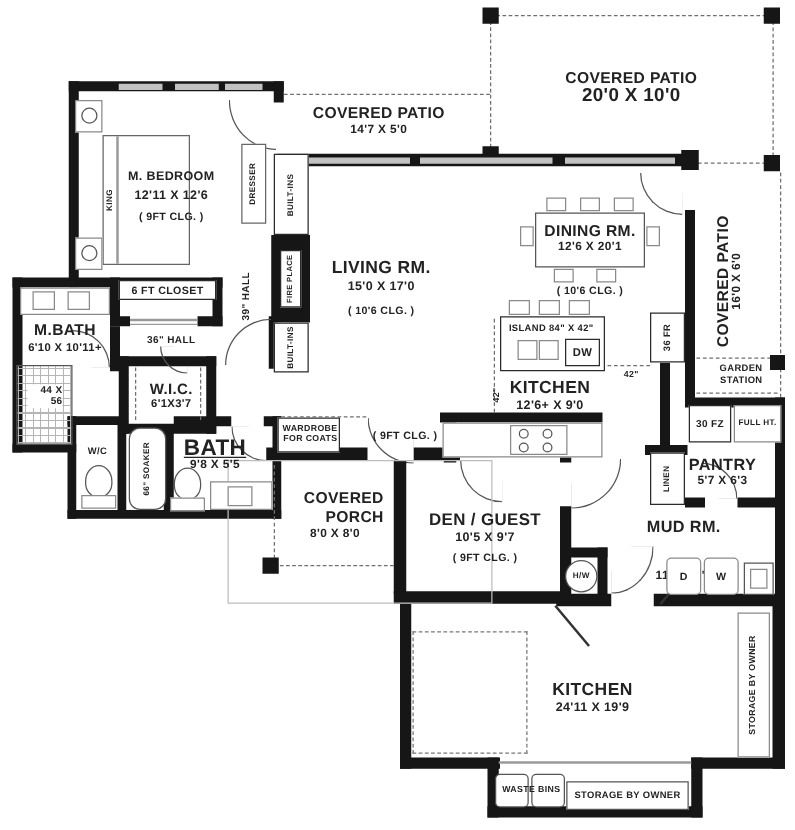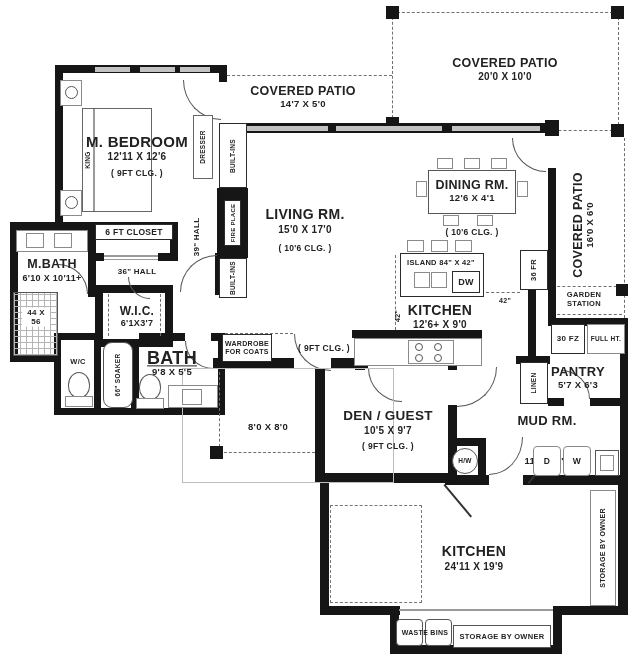--- a/index.html
+++ b/index.html
@@ -15,21 +15,21 @@
   .gdash{position:absolute;border:1.4px dashed #8a8a8a;box-sizing:border-box;}
   .arc{position:absolute;box-sizing:border-box;}
   .arc-bl{border-left:1.4px solid #555;border-bottom:1.4px solid #555;border-radius:0 0 0 100%;}
   .arc-br{border-right:1.4px solid #555;border-bottom:1.4px solid #555;border-radius:0 0 100% 0;}
   .arc-tl{border-left:1.4px solid #555;border-top:1.4px solid #555;border-radius:100% 0 0 0;}
   .arc-tr{border-right:1.4px solid #555;border-top:1.4px solid #555;border-radius:0 100% 0 0;}
   .clab{position:absolute;transform:translate(-50%,-50%);text-align:center;line-height:1.18;
         white-space:nowrap;letter-spacing:.3px;}
   .vlab{position:absolute;transform:translate(-50%,-50%) rotate(-90deg);text-align:center;
         line-height:1.15;white-space:nowrap;letter-spacing:.3px;}
-  .wrap{white-space:normal;}
+  .wrap{white-space:normal;text-align:right;}
   .nm{font-weight:700;}
   .circ{position:absolute;border:1.2px solid #555;border-radius:50%;background:#fff;box-sizing:border-box;}
   .ell{position:absolute;border:1.2px solid #555;border-radius:50% 50% 45% 45%;background:#fff;box-sizing:border-box;}
   .tile{background:
         repeating-linear-gradient(0deg,#b5b5b5 0 1px,transparent 1px 6px),
         repeating-linear-gradient(90deg,#b5b5b5 0 1px,transparent 1px 6px);}
   .gline{position:absolute;background:#9a9a9a;}
   .dline{position:absolute;background:#333;}
 </style>
 </head>
@@ -43,21 +43,21 @@
 
   <div class="dash-h" style="left:392px;top:12px;width:226px;"></div>
   <div class="dash-v" style="left:392px;top:12px;height:111px;"></div>
   <div class="dash-v" style="left:618px;top:12px;height:118px;"></div>
   <div class="dash-h" style="left:548px;top:130px;width:70px;"></div>
   <div class="wall" style="left:386px;top:6px;width:13px;height:13px;"></div>
   <div class="wall" style="left:611px;top:6px;width:13px;height:13px;"></div>
   <div class="wall" style="left:611px;top:124px;width:13px;height:13px;"></div>
   <div class="wall" style="left:386px;top:117px;width:13px;height:13px;"></div>
   <div class="clab nm" style="left:505px;top:63px;font-size:12.5px;">COVERED PATIO</div>
-  <div class="clab nm" style="left:505px;top:77px;font-size:10px;">20'0 X 10'0</div>
+  <div class="clab nm" style="left:505px;top:77px;font-size:15px;">20'0 X 10'0</div>
 
   <div class="dash-v" style="left:624px;top:138px;height:180px;"></div>
   <div class="vlab" style="left:584px;top:225px;">
     <div class="nm" style="font-size:12.5px;">COVERED PATIO</div>
     <div class="nm" style="font-size:9.5px;">16'0 X 6'0</div>
   </div>
 
   <div class="dash-h" style="left:552px;top:286px;width:70px;"></div>
   <div class="dash-h" style="left:552px;top:314px;width:70px;"></div>
   <div class="wall" style="left:616px;top:284px;width:12px;height:12px;"></div>
@@ -154,32 +154,33 @@
   <div class="wall" style="left:390px;top:606px;width:9px;height:48px;"></div>
   <div class="wall" style="left:390px;top:645px;width:172px;height:9px;"></div>
   <div class="wall" style="left:553px;top:606px;width:9px;height:48px;"></div>
   <div class="wall" style="left:553px;top:606px;width:75px;height:9px;"></div>
   <div class="gline" style="left:399px;top:609px;width:154px;height:1.5px;"></div>
 
   <div class="gbox" style="left:182px;top:368px;width:212px;height:115px;border-color:#bdbdbd;background:transparent;"></div>
   <div class="dash-v" style="left:219px;top:372px;height:80px;"></div>
   <div class="dash-h" style="left:219px;top:452px;width:96px;"></div>
   <div class="wall" style="left:210px;top:446px;width:13px;height:13px;"></div>
+  <div class="clab nm wrap" style="left:268px;top:406px;font-size:12.5px;width:78px;">COVERED PORCH</div>
   <div class="clab nm" style="left:268px;top:427px;font-size:9.5px;">8'0 X 8'0</div>
 
   <div class="gbox" style="left:82px;top:108px;width:70px;height:104px;border-color:#666;"></div>
   <div class="gline" style="left:93px;top:109px;width:1.5px;height:102px;"></div>
   <div class="vlab" style="left:88px;top:160px;font-size:6.5px;font-weight:600;">KING</div>
   <div class="gbox" style="left:60px;top:80px;width:22px;height:26px;"></div>
   <div class="circ" style="left:65px;top:86px;width:13px;height:13px;"></div>
   <div class="gbox" style="left:60px;top:190px;width:22px;height:26px;"></div>
   <div class="circ" style="left:65px;top:196px;width:13px;height:13px;"></div>
   <div class="gbox" style="left:193px;top:115px;width:20px;height:64px;border-color:#666;"></div>
   <div class="vlab" style="left:203px;top:147px;font-size:6.5px;font-weight:600;">DRESSER</div>
-  <div class="clab nm" style="left:137px;top:142px;font-size:15px;">M. BEDROOM</div>
+  <div class="clab nm" style="left:137px;top:142px;font-size:10px;">M. BEDROOM</div>
   <div class="clab nm" style="left:137px;top:157px;font-size:10px;">12'11 X 12'6</div>
   <div class="clab" style="left:137px;top:173px;font-size:8.5px;font-weight:600;">( 9FT CLG. )</div>
   <div class="box" style="left:95px;top:224px;width:78px;height:16px;"></div>
   <div class="clab" style="left:134px;top:232px;font-size:8.5px;font-weight:700;">6 FT CLOSET</div>
   <div class="vlab" style="left:197px;top:237px;font-size:8px;font-weight:600;">39" HALL</div>
 
   <div class="gbox" style="left:16px;top:230px;width:72px;height:22px;"></div>
   <div class="gbox" style="left:26px;top:233px;width:18px;height:15px;"></div>
   <div class="gbox" style="left:54px;top:233px;width:18px;height:15px;"></div>
   <div class="clab nm" style="left:52px;top:264px;font-size:12.5px;">M.BATH</div>
@@ -211,21 +212,21 @@
 
   <div class="gbox" style="left:428px;top:170px;width:88px;height:44px;border-color:#555;"></div>
   <div class="gbox" style="left:437px;top:158px;width:16px;height:11px;"></div>
   <div class="gbox" style="left:464px;top:158px;width:16px;height:11px;"></div>
   <div class="gbox" style="left:491px;top:158px;width:16px;height:11px;"></div>
   <div class="gbox" style="left:443px;top:215px;width:16px;height:11px;"></div>
   <div class="gbox" style="left:477px;top:215px;width:16px;height:11px;"></div>
   <div class="gbox" style="left:416px;top:181px;width:11px;height:16px;"></div>
   <div class="gbox" style="left:517px;top:181px;width:11px;height:16px;"></div>
   <div class="clab nm" style="left:472px;top:185px;font-size:12.5px;">DINING RM.</div>
-  <div class="clab nm" style="left:472px;top:198px;font-size:9.5px;">12'6 X 4'1</div>
+  <div class="clab nm" style="left:472px;top:198px;font-size:9.5px;">12'6 X 20'1</div>
   <div class="clab" style="left:472px;top:232px;font-size:8.5px;font-weight:600;">( 10'6 CLG. )</div>
 
   <div class="box" style="left:520px;top:250px;width:28px;height:40px;"></div>
   <div class="vlab" style="left:534px;top:270px;font-size:7.5px;font-weight:600;">36 FR</div>
   <div class="box" style="left:400px;top:253px;width:84px;height:44px;"></div>
   <div class="clab" style="left:441px;top:263px;font-size:7.5px;font-weight:600;">ISLAND 84" X 42"</div>
   <div class="gbox" style="left:414px;top:272px;width:16px;height:16px;"></div>
   <div class="gbox" style="left:431px;top:272px;width:16px;height:16px;"></div>
   <div class="box" style="left:452px;top:271px;width:28px;height:22px;"></div>
   <div class="clab nm" style="left:466px;top:282px;font-size:9px;">DW</div>

